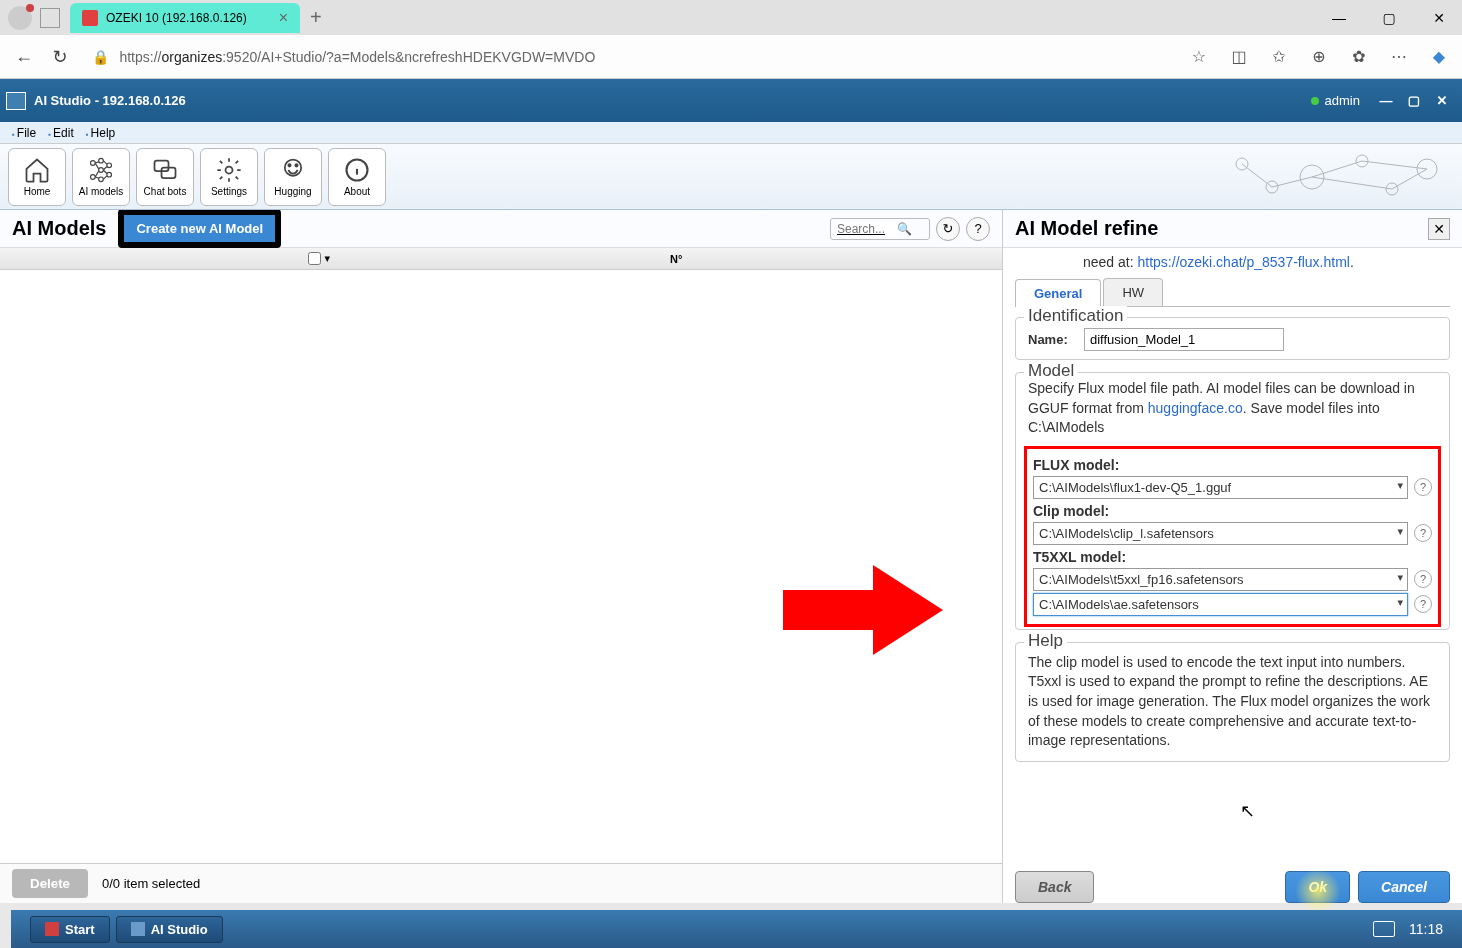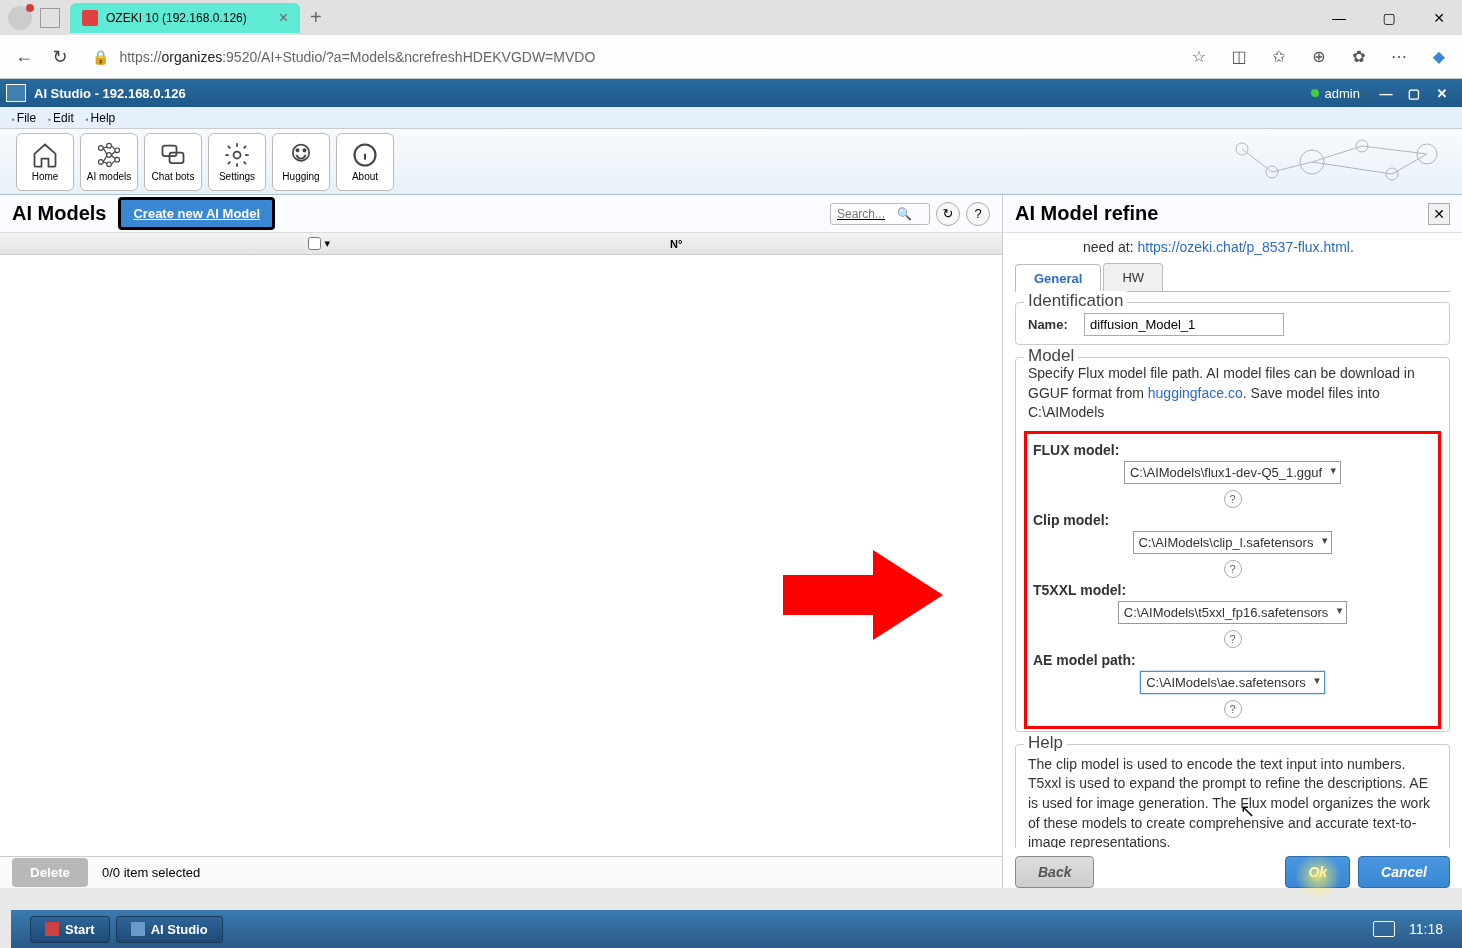--- a/index.html
+++ b/index.html
@@ -20,44 +20,44 @@
 .addr-bar { height: 44px; background: #fdfdfd; display: flex; align-items: center; padding: 0 12px; gap: 12px; border-bottom: 1px solid #ccc; }
 .nav-btn { width: 24px; height: 24px; display: flex; align-items: center; justify-content: center; font-size: 18px; color: #444; cursor: pointer; }
 .url-box { flex: 1; display: flex; align-items: center; gap: 10px; padding: 4px 8px; }
 .lock-icon { color: #666; font-size: 14px; }
 .url-text { font-size: 14px; color: #666; }
 .url-text .host { color: #222; }
 .addr-icons { display: flex; gap: 18px; align-items: center; }
 .addr-icon { width: 22px; height: 22px; color: #555; cursor: pointer; font-size: 16px; display: flex; align-items: center; justify-content: center; }
 
 
-.app-title { height: 28px; background: linear-gradient(#2a6a9c, #1e5a8c); color: #fff; display: flex; align-items: center; padding: 0 6px; font-size: 13px; font-weight: bold; }
+.app-title { height: 43px; background: linear-gradient(#2a6a9c, #1e5a8c); color: #fff; display: flex; align-items: center; padding: 0 6px; font-size: 13px; font-weight: bold; }
 .app-logo { width: 20px; height: 18px; background: #4080b0; margin-right: 8px; border: 1px solid #fff; }
 .app-user { margin-left: auto; display: flex; align-items: center; gap: 6px; font-weight: normal; }
 .user-dot { width: 8px; height: 8px; background: #4c4; border-radius: 50%; }
 .app-win-btns { display: flex; gap: 0; margin-left: 12px; }
 .app-win-btn { width: 28px; height: 20px; display: flex; align-items: center; justify-content: center; font-size: 13px; cursor: pointer; color: #fff; }
 
 
 .menu-bar { height: 22px; background: #e6f0fa; display: flex; align-items: center; padding: 0 6px; font-size: 12px; border-bottom: 1px solid #ccc; }
 .menu-item { padding: 2px 6px; cursor: pointer; }
 .menu-item::before { content: '▪'; color: #4080c0; font-size: 8px; margin-right: 2px; }
 
 
-.toolbar { height: 66px; background: linear-gradient(#f8fbfe, #e8f0f8); display: flex; align-items: center; padding: 4px 16px; border-bottom: 1px solid #b0c0d0; position: relative; }
+.toolbar { height: 66px; background: linear-gradient(#f8fbfe, #e8f0f8); display: flex; align-items: center; padding: 4px 8px; border-bottom: 1px solid #b0c0d0; position: relative; }
 .tool-btn { width: 58px; height: 58px; background: #fff; border: 1px solid #bbb; border-radius: 6px; display: flex; flex-direction: column; align-items: center; justify-content: center; margin-right: 6px; cursor: pointer; font-size: 10px; }
 .tool-btn svg, .tool-btn .tool-icon { width: 28px; height: 28px; margin-bottom: 2px; }
 .toolbar-graphic { position: absolute; right: 10px; top: 5px; width: 230px; height: 56px; opacity: 0.6; }
 
 
 .main { display: flex; height: 693px; }
 .left-panel { flex: 1; background: #fff; display: flex; flex-direction: column; }
 .left-header { height: 38px; display: flex; align-items: center; padding: 0 12px; gap: 12px; background: #fafcff; border-bottom: 1px solid #ddd; }
 .left-title { font-size: 20px; font-weight: bold; }
-.create-btn { background: #3a87d4; color: #fff; border: 3px solid #000000; border-radius: 4px; padding: 6px 12px; font-size: 13px; font-weight: bold; cursor: pointer; text-decoration: underline; }
+.create-btn { background: #3a87d4; color: #fff; border: 6px solid #000000; border-radius: 4px; padding: 6px 12px; font-size: 13px; font-weight: bold; cursor: pointer; }
 .left-tools { margin-left: auto; display: flex; align-items: center; gap: 6px; }
 .search-box { border: 1px solid #bbb; border-radius: 3px; padding: 3px 6px; width: 100px; font-size: 12px; display: flex; align-items: center; }
 .search-box input { border: none; width: 60px; outline: none; font-size: 12px; text-decoration: underline; }
 .circ-btn { width: 24px; height: 24px; border: 1px solid #aaa; border-radius: 50%; display: flex; align-items: center; justify-content: center; font-size: 13px; cursor: pointer; background: #f8f8f8; }
 .table-header { height: 22px; background: linear-gradient(#f4f4f4, #e4e4e4); border-bottom: 1px solid #ccc; display: flex; align-items: center; font-size: 11px; }
 .th-check { width: 340px; text-align: right; padding-right: 10px; }
 .th-check input { vertical-align: middle; }
 .th-no { flex: 1; font-weight: bold; text-align: left; padding-left: 330px; }
 .table-body { flex: 1; background: #fff; position: relative; }
 
@@ -81,36 +81,36 @@
 .fieldset.highlight-box { padding-top: 6px; }
 .legend { position: absolute; top: -12px; left: 8px; background: #fff; padding: 0 4px; font-size: 17px; color: #444; }
 .frow { display: flex; align-items: center; margin-bottom: 6px; }
 .flabel { font-weight: bold; font-size: 13px; margin-right: 8px; min-width: 48px; }
 .finput { border: 1px solid #aaa; padding: 3px 5px; font-size: 13px; width: 200px; }
 .desc { font-size: 14px; line-height: 1.4; margin-bottom: 8px; }
 .desc a { color: #2a6ad0; text-decoration: none; }
 
 .highlight { border: 3px solid #f00; padding: 4px 6px 6px 6px; margin: 0 -4px; }
 .mlabel { font-weight: bold; font-size: 14px; margin: 4px 0 3px 0; }
-.mrow { display: flex; align-items: center; gap: 6px; margin-bottom: 2px; flex-direction: column; }
+.mrow { display: flex; align-items: center; gap: 6px; margin-bottom: 2px; }
 .combo { flex: 1; border: 1px solid #999; padding: 3px 18px 3px 5px; font-size: 13px; background: #fff; position: relative; }
 .combo::after { content: '▾'; position: absolute; right: 4px; top: 2px; font-size: 11px; color: #444; }
 .combo.focus { border: 1px solid #4a90d0; box-shadow: 0 0 2px #6ab0e0; }
 .help-q { width: 18px; height: 18px; border: 1px solid #aaa; border-radius: 50%; display: flex; align-items: center; justify-content: center; font-size: 11px; color: #666; cursor: pointer; }
 
 .btn-row { display: flex; gap: 8px; padding: 8px 12px 0 12px; }
 .btn { padding: 7px 22px; border-radius: 4px; border: 1px solid #888; font-size: 14px; font-weight: bold; cursor: pointer; font-style: italic; }
 .btn-back { background: linear-gradient(#ddd, #ccc); color: #555; }
 .btn-ok { background: linear-gradient(#4a97e0, #3a87d4); color: #fff; border-color: #2a6aa8; margin-left: auto; position: relative; }
 .btn-cancel { background: linear-gradient(#4a97e0, #3a87d4); color: #fff; border-color: #2a6aa8; }
 .click-glow { position: absolute; left: 50%; top: 50%; width: 46px; height: 46px; background: radial-gradient(rgba(255,240,100,0.8), rgba(255,240,100,0) 70%); border-radius: 50%; transform: translate(-50%, -40%); pointer-events: none; }
 .cursor { position: absolute; left: 1240px; top: 800px; font-size: 18px; pointer-events: none; z-index: 100; }
 
 
-.left-footer { height: 32px; border-top: 1px solid #ccc; background: #fafafa; display: flex; align-items: center; padding: 0 12px; gap: 14px; font-size: 13px; }
+.left-footer { height: 40px; border-top: 1px solid #ccc; background: #fafafa; display: flex; align-items: center; padding: 0 12px; gap: 14px; font-size: 13px; }
 .del-btn { background: #b8b8b8; color: #fff; border: none; border-radius: 4px; padding: 7px 18px; font-weight: bold; cursor: pointer; }
 
 .taskbar { position: absolute; bottom: 0; left: 0; right: 0; height: 38px; background: linear-gradient(#3a7ab0, #2a5a88); display: flex; align-items: center; padding: 0 19px; margin-left: 11px; }
 .tb-btn { background: linear-gradient(#2e6598, #1e4a78); color: #fff; border: 1px solid #1a3a5a; border-radius: 3px; padding: 5px 14px; font-size: 13px; font-weight: bold; margin-right: 6px; display: flex; align-items: center; gap: 6px; cursor: pointer; }
 .tb-icon { width: 14px; height: 14px; background: #d04040; }
 .tb-icon2 { width: 14px; height: 14px; background: #6a9ac8; }
 .tb-right { margin-left: auto; display: flex; align-items: center; gap: 14px; color: #fff; font-size: 14px; }
 .kb-icon { width: 22px; height: 16px; border: 1px solid #fff; border-radius: 2px; }
 </style>
 </head>
@@ -304,21 +304,20 @@
           <div class="mlabel">Clip model:</div>
           <div class="mrow">
             <div class="combo">C:\AIModels\clip_l.safetensors</div>
             <div class="help-q">?</div>
           </div>
           <div class="mlabel">T5XXL model:</div>
           <div class="mrow">
             <div class="combo">C:\AIModels\t5xxl_fp16.safetensors</div>
             <div class="help-q">?</div>
           </div>
-          <div class="mlabel">AE model path:</div>
           <div class="mrow">
             <div class="combo focus">C:\AIModels\ae.safetensors</div>
             <div class="help-q">?</div>
           </div>
         </div>
       </div>
 
       <div class="fieldset">
         <div class="legend">Help</div>
         <div class="desc">The clip model is used to encode the text input into numbers. T5xxl is used to expand the prompt to refine the descriptions. AE is used for image generation. The Flux model organizes the work of these models to create comprehensive and accurate text-to-image representations.</div>

